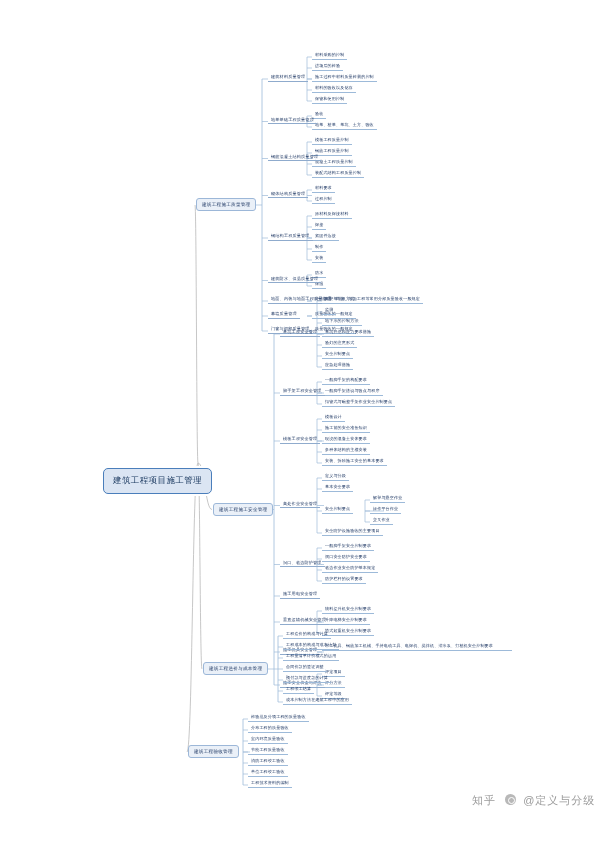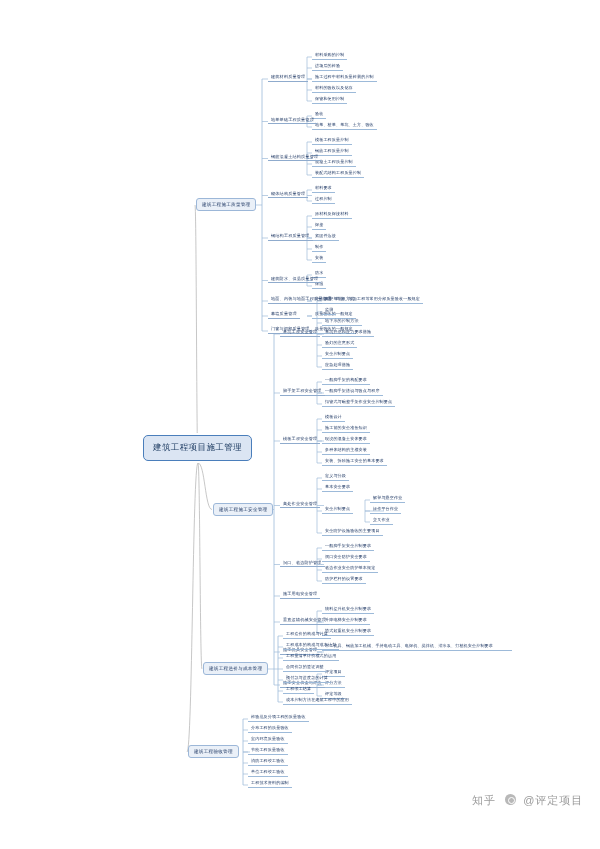--- a/index.html
+++ b/index.html
@@ -214,21 +214,21 @@
       <path d="M243,730 L248,730" stroke="#9dbad9" stroke-width="0.7" fill="none"></path>
       <path d="M243,741 L248,741" stroke="#9dbad9" stroke-width="0.7" fill="none"></path>
       <path d="M243,752 L248,752" stroke="#9dbad9" stroke-width="0.7" fill="none"></path>
       <path d="M243,763 L248,763" stroke="#9dbad9" stroke-width="0.7" fill="none"></path>
       <path d="M243,774 L248,774" stroke="#9dbad9" stroke-width="0.7" fill="none"></path>
       <path d="M243,785 L248,785" stroke="#9dbad9" stroke-width="0.7" fill="none"></path>
       <path d="M250,752 L243,752" stroke="#9dbad9" stroke-width="0.7" fill="none"></path>
       <path d="M198,463 C192.5,463 192.5,752 187,752" stroke="#b9b9b9" stroke-width="0.8" fill="none"></path>
     </svg>
   <div id="nodes">
-      <div class="node root-node" style="left: 103px; top: 435px; margin-left: 40px;"><span>建筑工程项目施工管理</span></div>
+      <div class="node root-node" style="left: 103px; top: 468px;"><span>建筑工程项目施工管理</span></div>
       <div class="node leaf-node" style="left: 312px; top: 52px;"><span>材料采购的控制</span></div>
       <div class="node leaf-node" style="left: 312px; top: 63px;"><span>进场后的检验</span></div>
       <div class="node leaf-node" style="left: 312px; top: 74px;"><span>施工过程中材料质量检测的控制</span></div>
       <div class="node leaf-node" style="left: 312px; top: 85px;"><span>材料的验收以及储存</span></div>
       <div class="node leaf-node" style="left: 312px; top: 96px;"><span>保管和使用控制</span></div>
       <div class="node sub-node" style="left: 268px; top: 74px;"><span>建筑材料质量管理</span></div>
       <div class="node leaf-node" style="left: 312px; top: 111px;"><span>验收</span></div>
       <div class="node leaf-node" style="left: 312px; top: 122px;"><span>地基、桩基、基坑、土方、验收</span></div>
       <div class="node sub-node" style="left: 268px; top: 116.5px;"><span>地基基础工程质量管理</span></div>
       <div class="node leaf-node" style="left: 312px; top: 137px;"><span>模板工程质量控制</span></div>
@@ -312,15 +312,15 @@
       <div class="node leaf-node" style="left: 248px; top: 747px;"><span>节能工程质量验收</span></div>
       <div class="node leaf-node" style="left: 248px; top: 758px;"><span>消防工程竣工验收</span></div>
       <div class="node leaf-node" style="left: 248px; top: 769px;"><span>单位工程竣工验收</span></div>
       <div class="node leaf-node" style="left: 248px; top: 780px;"><span>工程技术资料的编制</span></div>
       <div class="node branch-node" style="left: 188px; top: 745px;"><span>建筑工程验收管理</span></div>
     </div>
 
   <div class="watermark" style="left:472px; top:793px;">
     <span>知乎</span>
     <span class="wm-logo"></span>
-    <span>@评定项目</span>
+    <span>@定义与分级</span>
   </div>
 </div>
 
 </body></html>

